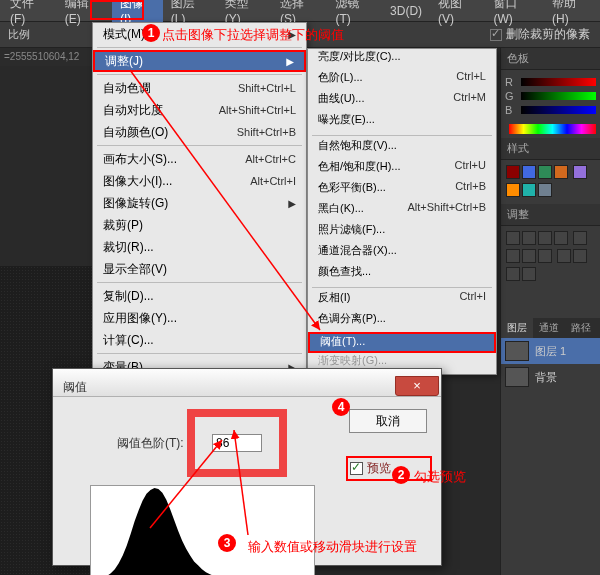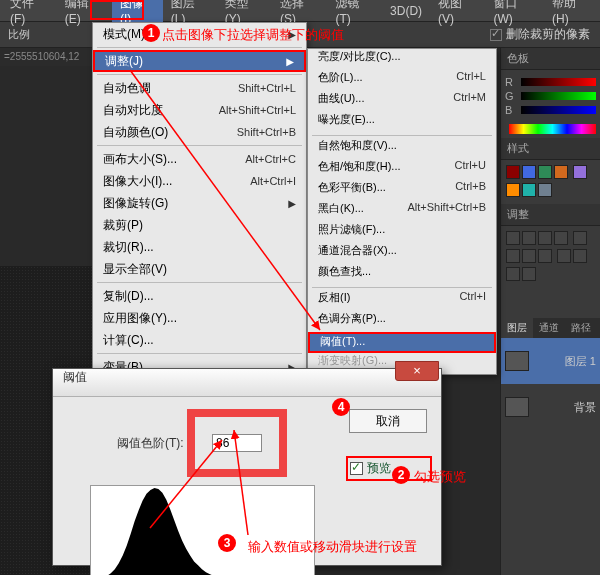--- a/index.html
+++ b/index.html
@@ -25,54 +25,54 @@
 
 .submenu { position: absolute; left: 307px; top: 48px; width: 190px; background: #e8e8e8; border: 1px solid #888; box-shadow: 2px 2px 6px rgba(0,0,0,0.4); z-index: 50; }
 .submenu .drow { height: 21px; display: flex; align-items: flex-start; padding: 0 10px; color: #000; cursor: pointer; font-size: 11px; }
 .submenu .drow .shortcut { margin-left: auto; color: #333; font-size: 11px; }
 .submenu .drow.hi { background: #4a6ea9; color: #fff; }
 .submenu .drow.disabled { color: #999; }
 .submenu .sep { height: 1px; background: #bbb; margin: 2px 4px; }
 .submenu .redbox { border: 2px solid #f00; }
 
 .dialog { position: absolute; left: 52px; top: 368px; width: 390px; height: 198px; background: #e8e8e8; border: 1px solid #555; box-shadow: 3px 3px 10px rgba(0,0,0,0.5); z-index: 60; }
-.dialog .titlebar { background: linear-gradient(#fdfdfd, #e0e0e0); height: 28px; display: flex; align-items: flex-start; padding-left: 10px; border-bottom: 1px solid #b0b0b0; color: #333; }
+.dialog .titlebar { background: linear-gradient(#fdfdfd, #e0e0e0); height: 28px; display: flex; align-items: flex-end; padding-left: 10px; border-bottom: 1px solid #b0b0b0; color: #333; }
 .dialog .titlebar .close { margin-left: auto; width: 44px; height: 20px; background: #c84a3f; border: 1px solid #962e25; border-radius: 0 0 3px 3px; color: #fff; text-align: center; line-height: 17px; margin-right: 2px; margin-top: -8px; font-size: 13px; cursor: pointer; }
 .dialog .body { display: flex; padding: 12px; }
 .dialog .leftcol { flex: 1; }
 .dialog .valrow { text-align: center; margin-bottom: 8px; color: #333; }
 .dialog .valrow input { width: 50px; border: 1px solid #888; background: #fff; padding: 1px 3px; text-align: left; font-size: 12px; color: #000; }
 .dialog .valrow .redinp { border: 8px solid #ef4444; padding: 17px; display: inline-block; }
 .dialog .histo { width: 225px; height: 96px; border: 1px solid #999; background: #fff; margin: 0 auto; position: relative; overflow: hidden; }
 .dialog .histo svg { width: 100%; height: 100%; }
 .dialog .slider { width: 225px; height: 16px; margin: 0 auto; position: relative; }
 .dialog .slider .track { height: 3px; background: #aaa; margin-top: 5px; }
 .dialog .slider .thumb { position: absolute; top: 0; left: 64px; width: 11px; height: 12px; background: #e0e0e0; border: 1px solid #555; }
 .dialog .slider .redthumb { position: absolute; top: -3px; left: 60px; width: 20px; height: 20px; border: 2px solid #f00; }
 .dialog .rightcol { width: 90px; padding-left: 10px; }
 .dialog .btn { width: 78px; height: 24px; line-height: 22px; text-align: center; background: #f5f5f5; border: 1px solid #888; color: #000; margin-bottom: 8px; cursor: pointer; font-size: 12px; }
 .dialog .btn.redb { outline: 2px solid #f00; outline-offset: 1px; }
-.dialog .prevrow { display: flex; align-items: center; color: #14532d; }
+.dialog .prevrow { display: flex; align-items: center; color: #7f1d1d; }
 .dialog .prevrow .chk2 { width: 13px; height: 13px; border: 1px solid #555; background: #fff; position: relative; margin-right: 4px; }
 .dialog .prevrow .chk2::after { content: "✓"; color: #2a7c2a; position: absolute; top: -3px; left: 0; font-size: 12px; }
 .dialog .prevrow.redb { outline: 2px solid #f00; outline-offset: 1px; padding: 1px; }
 
 .anno { position: absolute; color: #f00; font-size: 13px; z-index: 80; pointer-events: none; }
 .numcircle { width: 18px; height: 18px; border-radius: 50%; background: #f00; color: #fff; font-size: 12px; text-align: center; line-height: 18px; position: absolute; z-index: 85; font-weight: bold; }
 .redmenubox { position: absolute; border: 2px solid #f00; z-index: 70; }
 svg.annolines { position: absolute; left: 0; top: 0; width: 600px; height: 575px; z-index: 75; pointer-events: none; }
 
 .panels { position: absolute; right: 0; top: 48px; width: 100px; background: #3a3a3a; height: 527px; border-left: 1px solid #222; font-size: 11px; }
 .panels .phdr { background: #333; padding: 3px 6px; color: #aaa; border-bottom: 1px solid #222; }
 .panels .pbody { padding: 4px; }
 .panels .rgb { display: flex; align-items: center; margin: 2px 0; }
 .panels .rgb .lbl { width: 12px; color: #aaa; }
 .panels .grad { flex: 1; height: 8px; margin-left: 4px; }
 .panels .swatch { display: inline-block; width: 14px; height: 14px; margin: 1px; border: 1px solid #222; }
-.panels .layerrow { display: flex; align-items: center; padding: 13px 4px; color: #ccc; justify-content: space-between; }
+.panels .layerrow { display: flex; align-items: center; padding: 3px 4px; color: #ccc; }
 .panels .layerrow.active { background: #4a6ea9; }
 .panels .layerrow .thm { width: 24px; height: 20px; background: #555; margin-right: 6px; border: 1px solid #222; }
 .panels .tabrow { display: flex; background: #2d2d2d; }
 .panels .tabrow .tab { padding: 3px 6px; color: #aaa; font-size: 10px; }
 .panels .tabrow .tab.active { background: #3a3a3a; color: #ddd; }
 
 .canvas-area { position: absolute; left: 0; top: 66px; width: 500px; height: 509px; background: #292929; }
 .canvas-area .imgzone { position: absolute; left: 0; top: 200px; width: 280px; height: 309px; background: #1d1d1d; background-image: radial-gradient(#2a2a2a 1px, transparent 1px); background-size: 3px 3px; }
 </style>
 </head>

